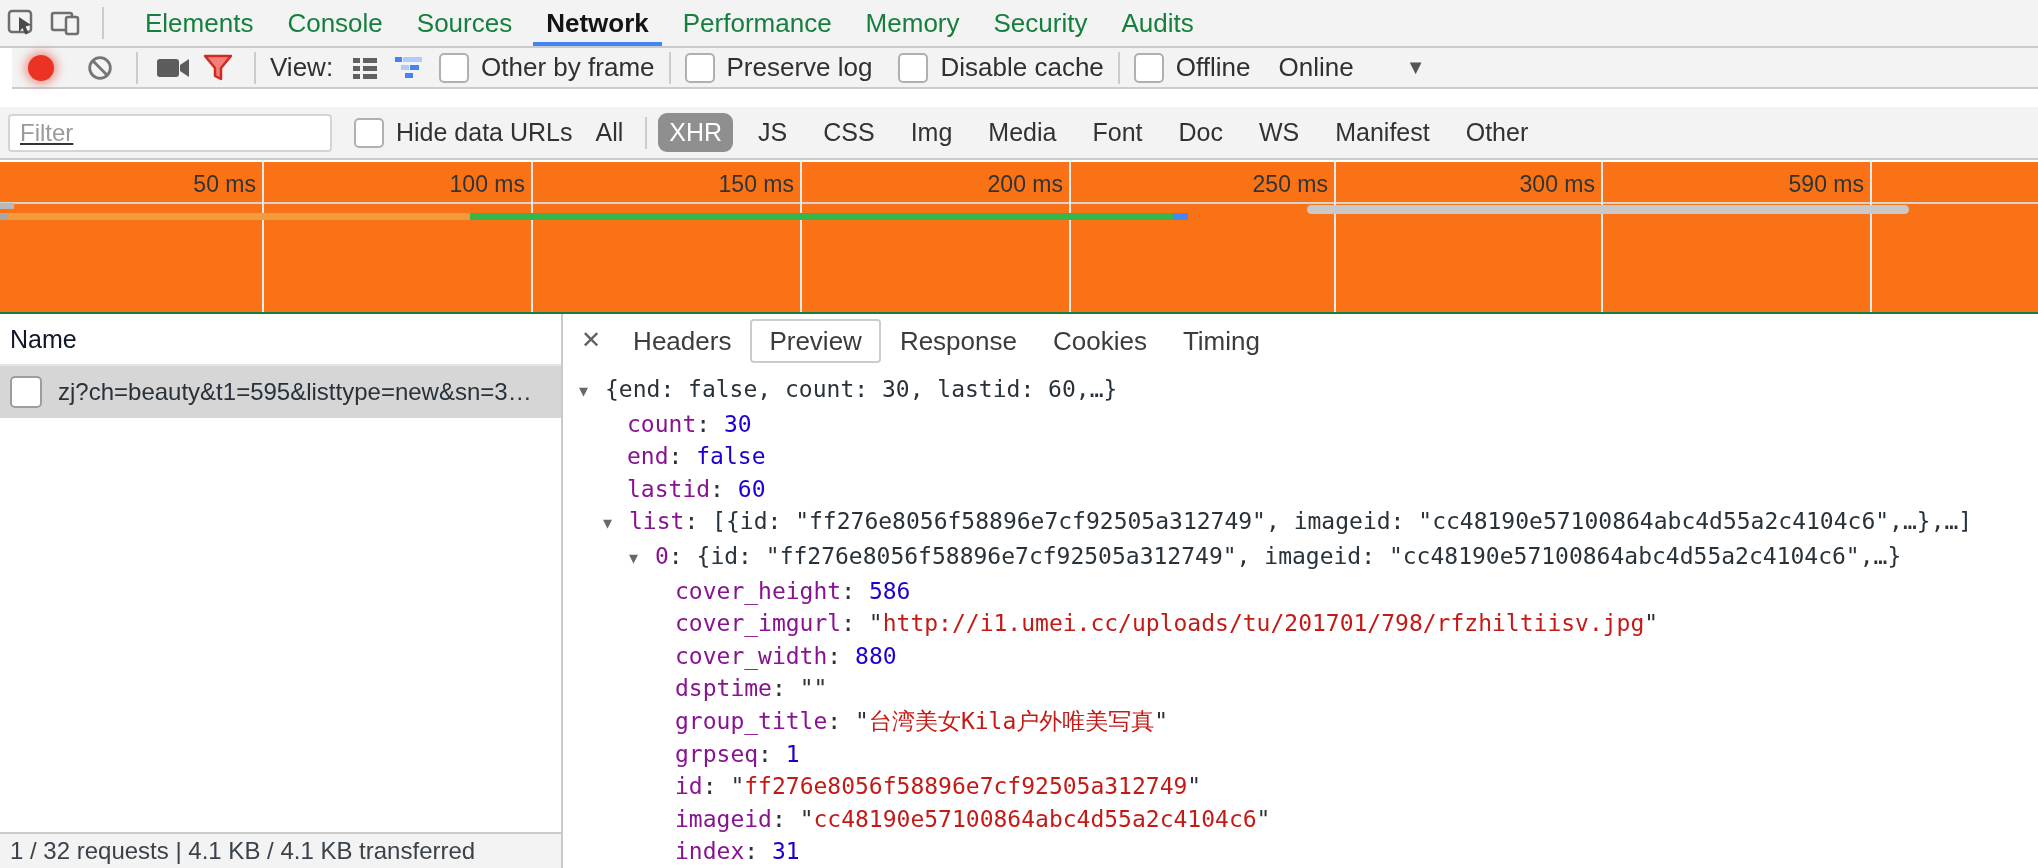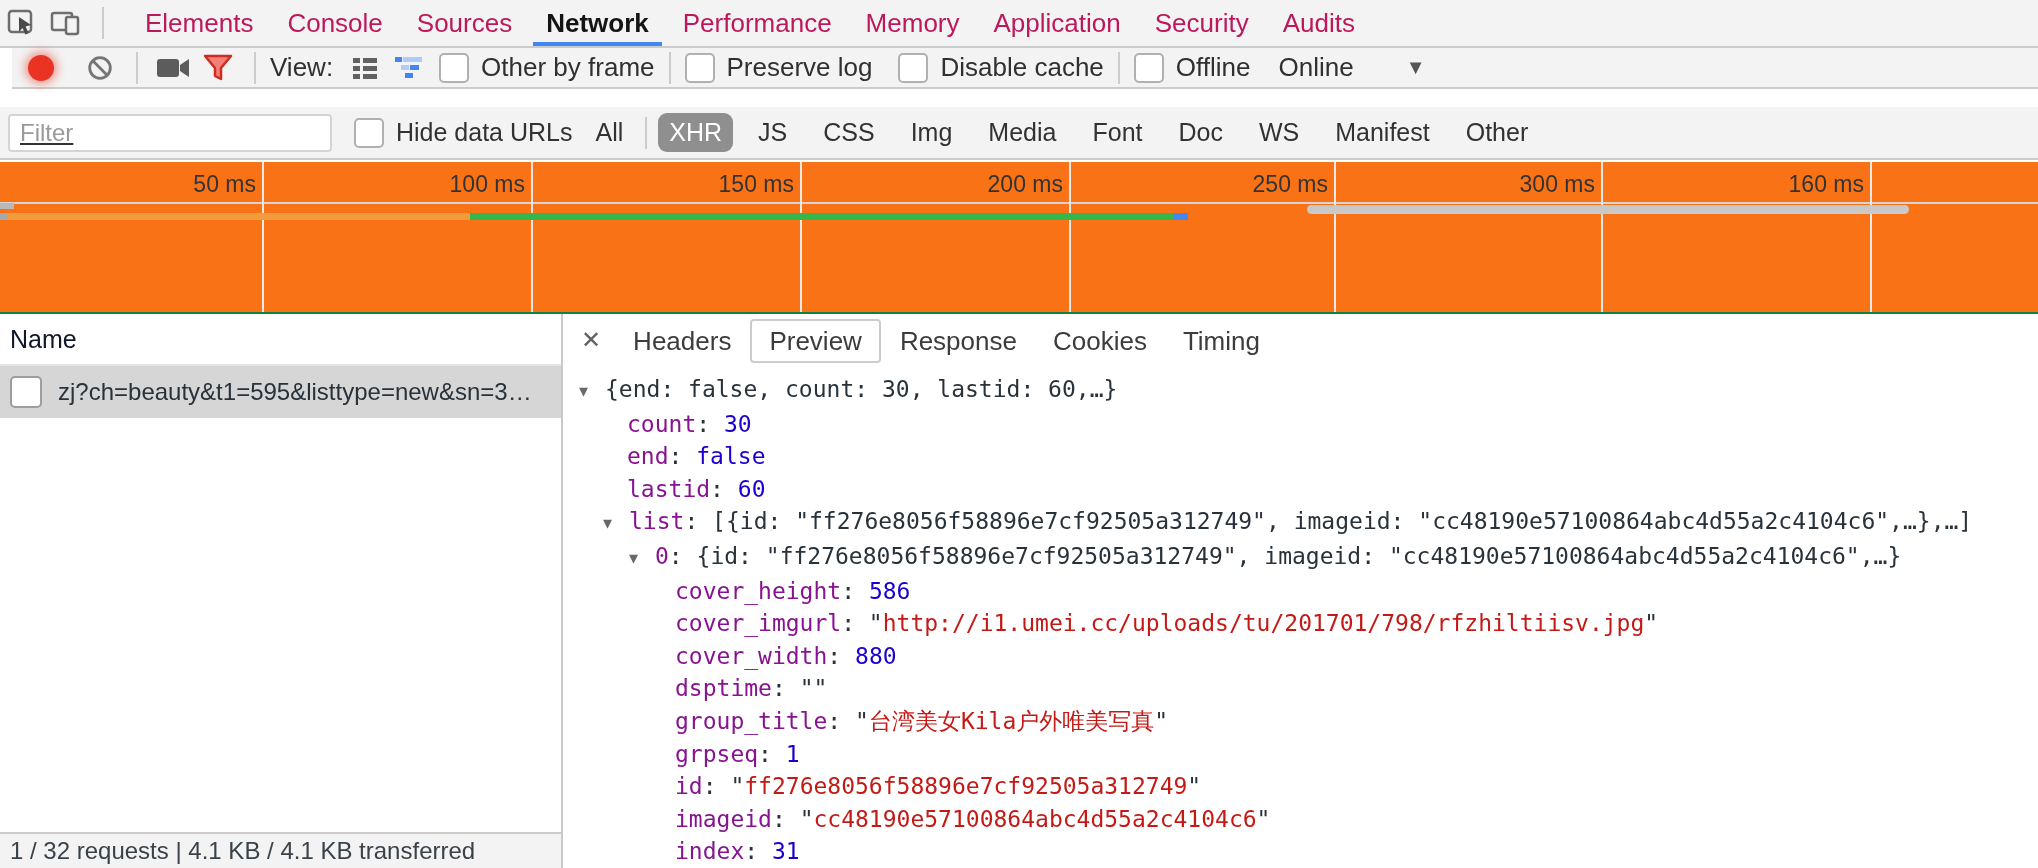--- a/index.html
+++ b/index.html
@@ -5,21 +5,21 @@
   html,body{margin:0;padding:0;}
   body{width:2038px;height:868px;overflow:hidden;position:relative;background:#fff;
        font-family:"Liberation Sans",sans-serif;-webkit-font-smoothing:antialiased;}
 
   
   .tabbar{position:absolute;left:0;top:0;width:100%;height:48px;background:#f3f3f3;
           border-bottom:2px solid #ccc;display:flex;align-items:center;box-sizing:border-box;}
   .tb-iconbtn{display:flex;align-items:center;justify-content:center;width:44px;height:44px;}
   .vsep{width:2px;height:32px;background:#ccc;margin:0 14px;flex:none;}
   .main-tabs{display:flex;height:100%;align-items:stretch;margin-left:10px;}
-  .main-tab{display:flex;align-items:center;padding:0 17px;font-size:26px;color:#be185d;
+  .main-tab{display:flex;align-items:center;padding:0 17px;font-size:26px;color:#15803d;
             position:relative;cursor:default;white-space:nowrap;}
   .main-tab.selected{color:#141414;font-weight:bold;}
   .main-tab.selected::after{content:"";position:absolute;left:4px;right:4px;bottom:0;height:4px;background:#4285f4;}
 
   
   .toolbar{position:absolute;left:12px;top:48px;width:100%;height:41px;background:#f3f3f3;
            border-bottom:2px solid #ccc;display:flex;align-items:center;box-sizing:border-box;
            font-size:26px;color:#303030;}
   .record{width:26px;height:26px;border-radius:50%;background:#ea3323;flex:none;
           box-shadow:0 0 10px 3px rgba(234,51,35,.5);margin:0 24px 0 16px;}
@@ -95,21 +95,20 @@
     </svg>
   </span>
   <div class="vsep"></div>
   <div class="main-tabs" id="main-tabs">
       <div class="main-tab">Elements</div>
       <div class="main-tab">Console</div>
       <div class="main-tab">Sources</div>
       <div class="main-tab selected">Network</div>
       <div class="main-tab">Performance</div>
       <div class="main-tab">Memory</div>
-      <div class="main-tab">Application</div>
       <div class="main-tab">Security</div>
       <div class="main-tab">Audits</div>
     </div>
 </div>
 
 <div class="toolbar">
   <span class="record"></span>
   <span class="tb-iconbtn">
     <svg width="30" height="30" viewBox="0 0 32 32">
       <circle cx="16" cy="16" r="11" fill="none" stroke="#757575" stroke-width="3"></circle>
@@ -197,21 +196,21 @@
     <div class="tick" style="left: 1069px;">
       <div class="tick-label">200 ms</div>
     </div>
     <div class="tick" style="left: 1334px;">
       <div class="tick-label">250 ms</div>
     </div>
     <div class="tick" style="left: 1601px;">
       <div class="tick-label">300 ms</div>
     </div>
     <div class="tick" style="left: 1870px;">
-      <div class="tick-label">160 ms</div>
+      <div class="tick-label">590 ms</div>
     </div>
     <div class="ov-seg" style="left: 0px; width: 14px; top: 41px; height: 6px; background: rgb(185, 185, 185);"></div>
     <div class="ov-seg" style="left: 0px; width: 8px; top: 51px; height: 7px; background: rgb(168, 168, 168);"></div>
     <div class="ov-seg" style="left: 8px; width: 462px; top: 51px; height: 7px; background: rgb(240, 156, 60);"></div>
     <div class="ov-seg" style="left: 470px; width: 704px; top: 51px; height: 7px; background: rgb(54, 182, 74);"></div>
     <div class="ov-seg" style="left: 1174px; width: 14px; top: 51px; height: 7px; background: rgb(68, 134, 242);"></div>
     <div class="ov-seg" style="left: 1307px; width: 602px; top: 43px; height: 9px; background: rgb(201, 201, 201); border-radius: 5px;"></div>
   </div>
 
 <div class="content">

